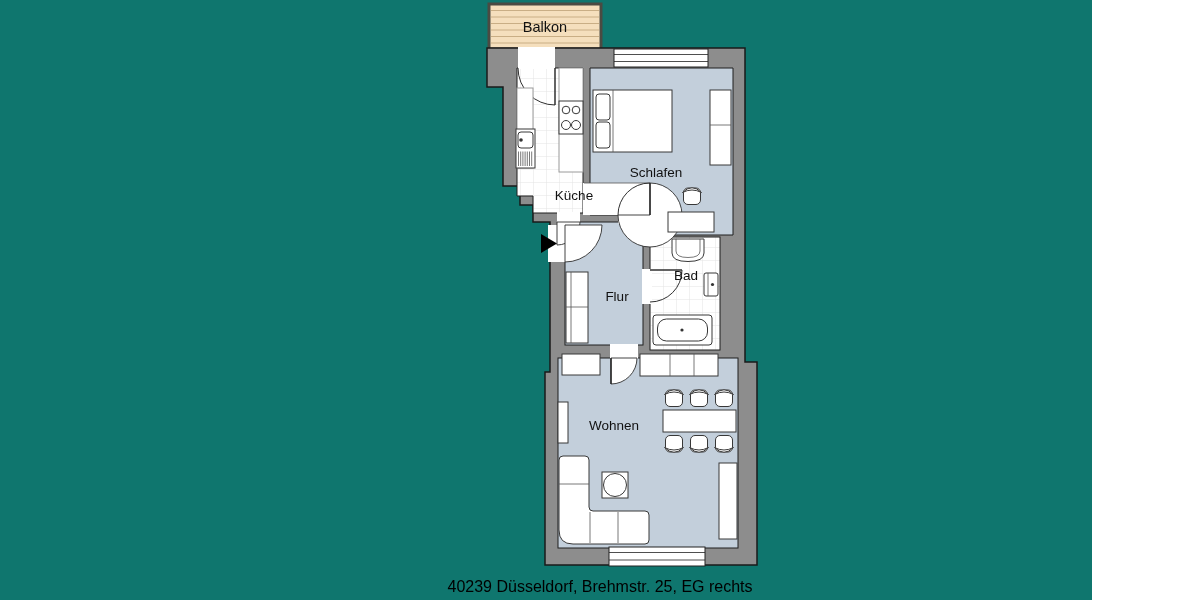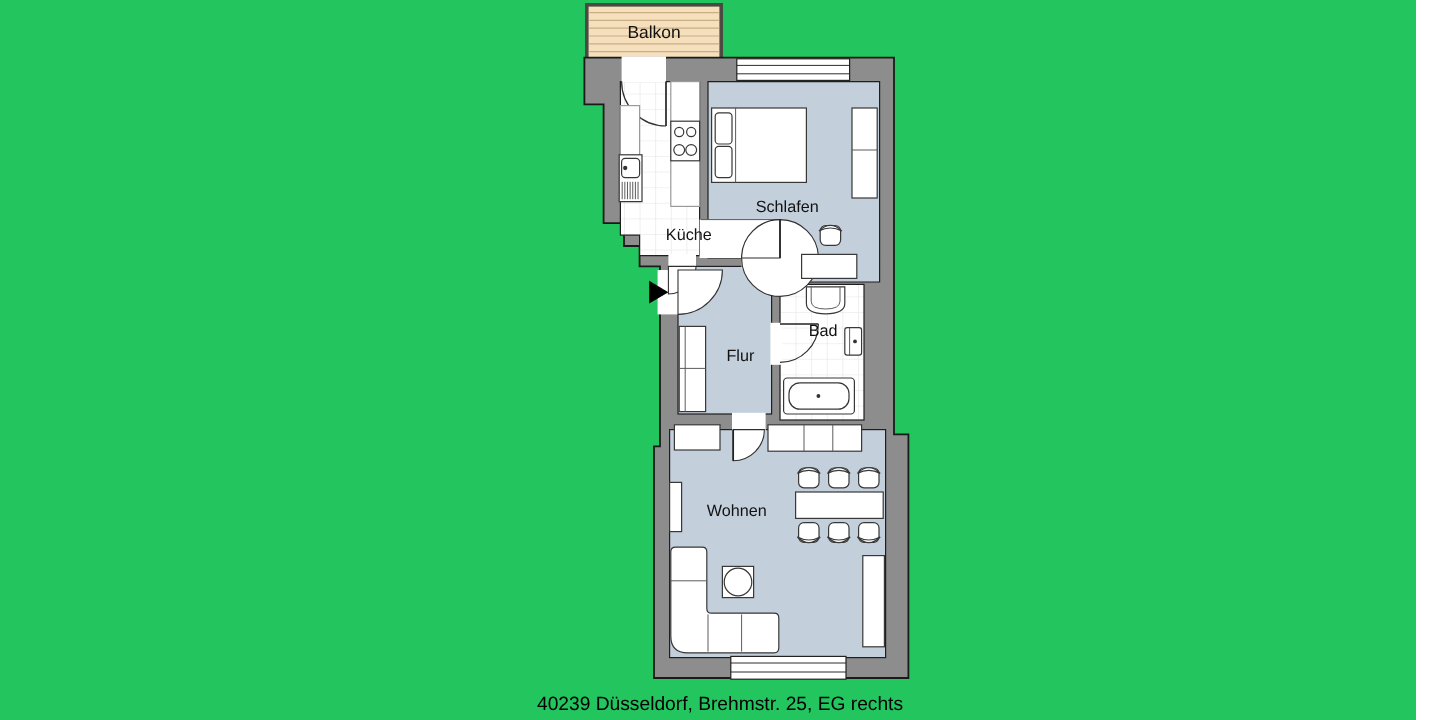--- a/index.html
+++ b/index.html
@@ -1,16 +1,16 @@
 <!DOCTYPE html>
 <html><head>
 <meta charset="utf-8">
 <style>
   html,body{margin:0;padding:0;background:#ffffff;}
-  .stage{position:relative;width:1180px;height:600px;background:#22c55e;overflow:hidden;}
+  .stage{position:relative;width:1092px;height:600px;background:#0f766e;overflow:hidden;}
   svg{display:block;}
   .floor{stroke:#1f1f1f;stroke-width:1;}
   .furn{fill:#ffffff;stroke:#383838;stroke-width:1;}
   .furn-light{fill:#ffffff;stroke:#9a9a9a;stroke-width:1;}
   .arc{fill:none;stroke:#2f2f2f;stroke-width:1;}
   .sector{fill:#ffffff;stroke:#2f2f2f;stroke-width:0.9;}
   .leaf{stroke:#222222;stroke-width:1.4;}
   .thin{stroke:#555555;stroke-width:0.8;fill:none;}
   .winline{stroke:#222222;stroke-width:0.8;fill:none;}
   .winframe{fill:#ffffff;stroke:#222222;stroke-width:1;}

